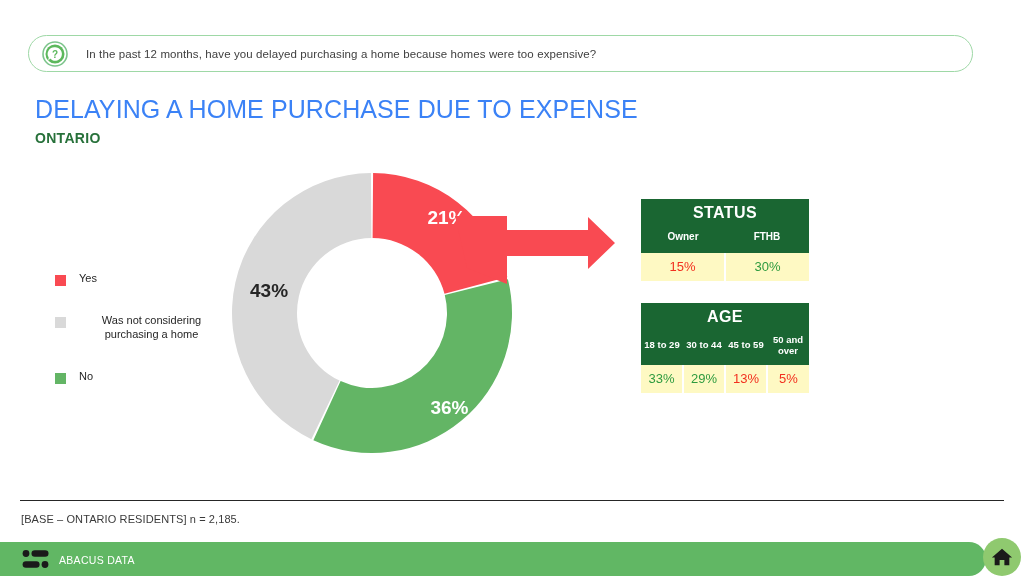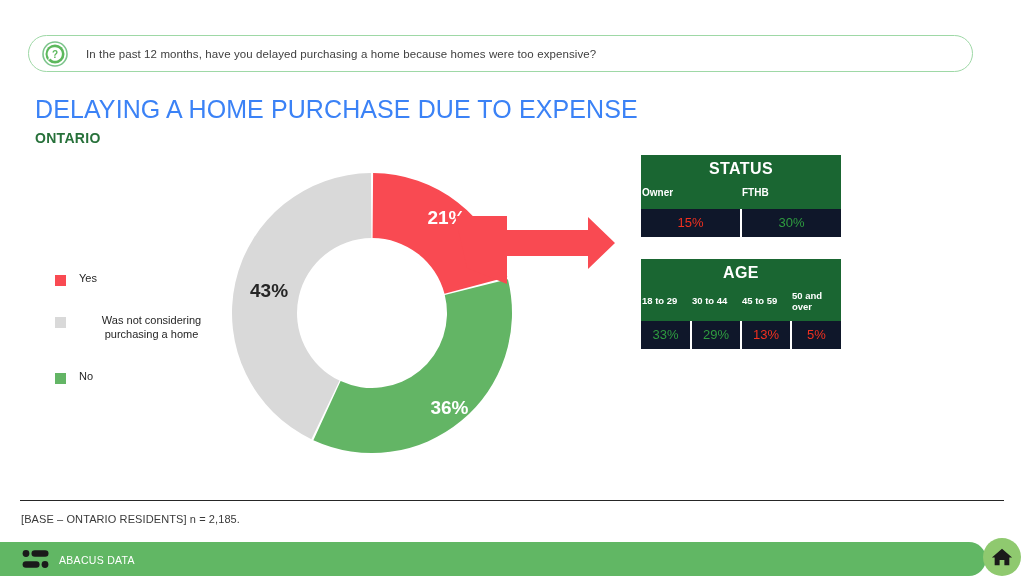--- a/index.html
+++ b/index.html
@@ -110,48 +110,49 @@
     position: absolute;
     left: 455px;
     top: 212px;
     width: 165px;
     height: 75px;
   }
 
   
   .stat-table {
     position: absolute;
-    width: 200px;
+    width: 168px;
     border-collapse: collapse;
     table-layout: fixed;
+    margin-top: 44px;
   }
   #status-table { left: 641px; top: 155px; }
   #age-table    { left: 641px; top: 259px; }
 
   .stat-table .tbl-title {
     background: #1a6632;
     color: #ffffff;
     font-size: 16px;
     font-weight: bold;
     text-align: center;
     padding: 5px 0 5px;
     letter-spacing: 0.4px;
   }
   .stat-table .tbl-head {
     background: #1a6632;
     color: #ffffff;
     font-size: 9.5px;
     font-weight: bold;
-    text-align: left;
+    text-align: center;
     padding: 4px 1px 8px;
     line-height: 1.15;
   }
   #status-table .tbl-head { font-size: 10px; padding: 4px 1px 10px; }
   .stat-table .tbl-val {
-    background: #0f172a;
+    background: #fef9c3;
     font-size: 13px;
     text-align: center;
     padding: 6px 0 7px;
     border-right: 2px solid #ffffff;
   }
   .stat-table .tbl-val:last-child { border-right: none; }
   .val-red   { color: #f2301f; }
   .val-green { color: #2e9b3f; }
 
   

